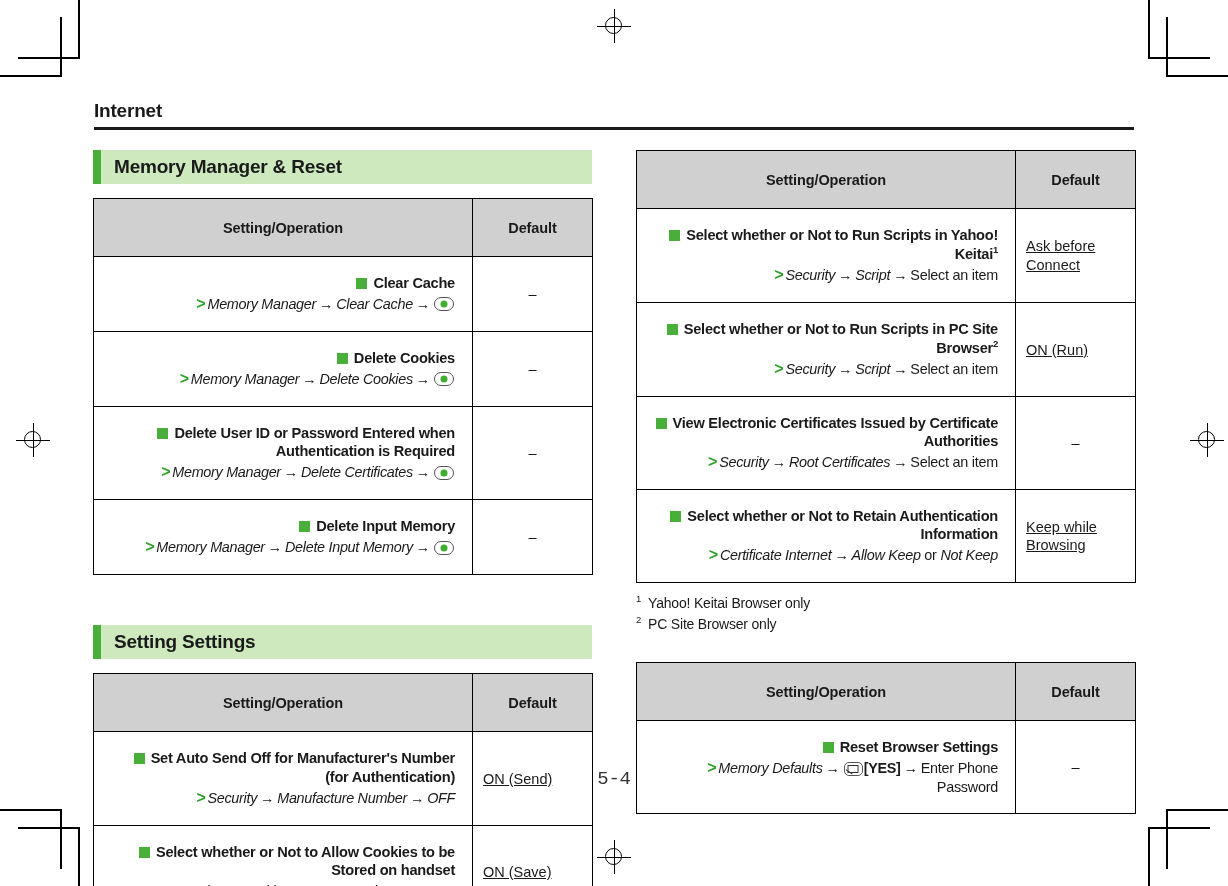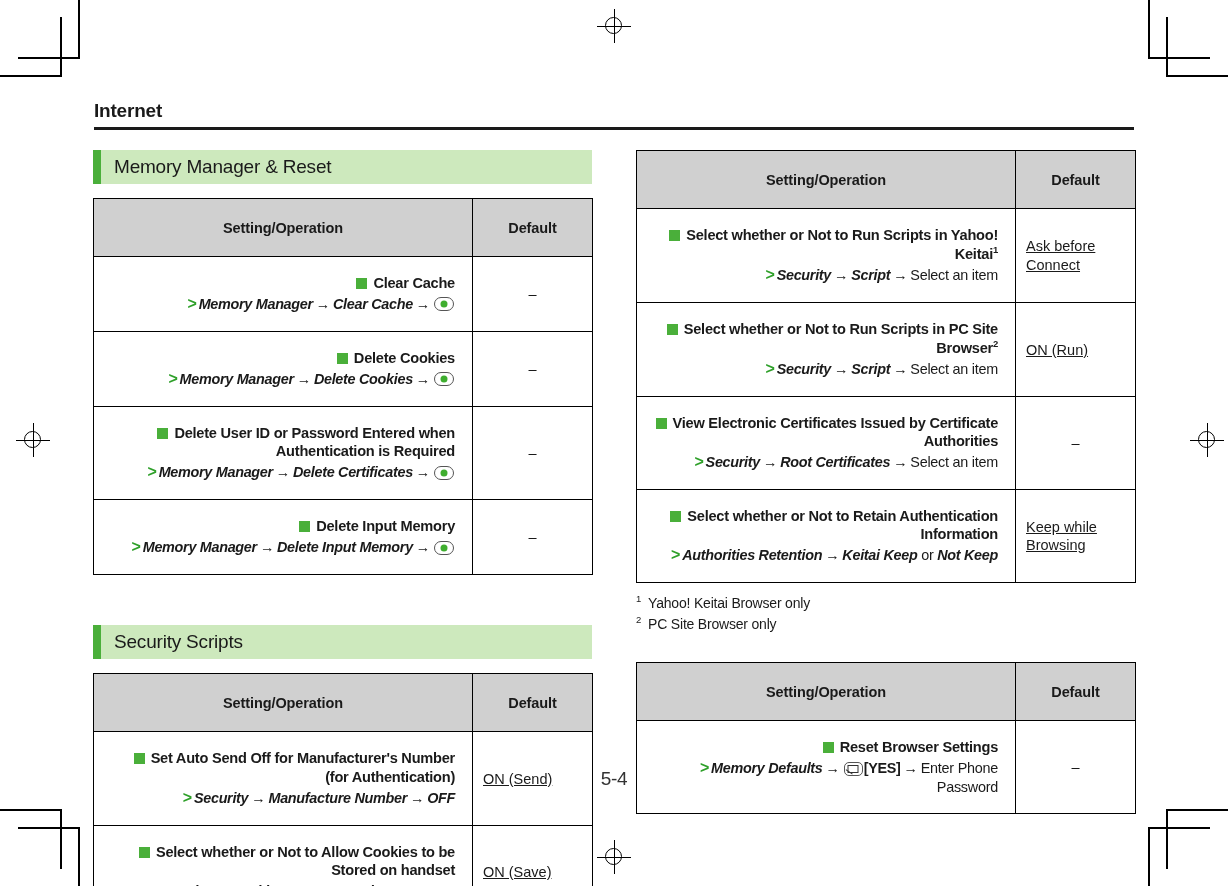--- a/index.html
+++ b/index.html
@@ -81,21 +81,21 @@
     align-items: center;
   }
   .section-banner .bar {
     width: 8px;
     height: 34px;
     background: #4aaf3a;
     flex: none;
   }
   .section-banner .stitle {
     font-size: 19px;
-    font-weight: normal;
+    font-weight: bold;
     color: #1a1a1a;
     padding-left: 13px;
     letter-spacing: -0.2px;
   }
 
   
   table.spec {
     border-collapse: collapse;
     width: 499px;
     table-layout: fixed;
@@ -163,21 +163,21 @@
   }
   .chev {
     color: #2fa02a;
     font-weight: bold;
     font-size: 16px;
     margin-right: 2px;
     font-family: "Liberation Sans", sans-serif;
   }
   .it {
     font-style: italic;
-    font-weight: bold;
+    font-weight: normal;
     letter-spacing: -0.3px;
   }
   .plain {
     font-style: normal;
     font-weight: normal;
   }
   .arrow {
     font-style: normal;
     font-weight: normal;
     margin: 0 3px;
@@ -259,20 +259,21 @@
   .spacer-lg { height: 50px; }
 
   .page-number {
     position: absolute;
     left: 0; right: 0;
     top: 768px;
     text-align: center;
     font-size: 19px;
     color: #333;
     letter-spacing: -0.3px;
+    font-family: Liberation Mono, monospace;
   }
 </style>
 </head>
 <body>
 
 <div>
 
   <div class="mark" style="left:78px;  top:0px;   width:2px;  height:59px;"></div>
   <div class="mark" style="left:0px;   top:75px;  width:61px; height:2px;"></div>
   <div class="mark" style="left:60px;  top:17px;  width:2px;  height:60px;"></div>
@@ -363,21 +364,21 @@
               <span class="op-title"><span class="bullet"></span>Delete Input Memory</span>
               <span class="op-path"><span class="chev">&gt;</span><span class="it">Memory Manager</span><span class="arrow">→</span><span class="it">Delete Input Memory</span><span class="arrow">→</span><span class="key"><span class="dot"></span></span></span>
             </td>
             <td class="default">–</td>
           </tr>
         </tbody>
       </table>
       <div class="spacer-lg"></div>
       <div class="section-banner">
         <span class="bar"></span>
-        <span class="stitle">Security Scripts</span>
+        <span class="stitle">Setting Settings</span>
       </div>
       <table class="spec">
         <colgroup>
           <col class="c-setting">
           <col class="c-default">
         </colgroup>
         <thead>
           <tr>
             <th>Setting/Operation</th>
             <th>Default</th>
@@ -431,21 +432,21 @@
           <tr>
             <td class="setting">
               <span class="op-title"><span class="bullet"></span>View Electronic Certificates Issued by Certificate Authorities</span>
               <span class="op-path"><span class="chev">&gt;</span><span class="it">Security</span><span class="arrow">→</span><span class="it">Root Certificates</span><span class="arrow">→</span><span class="plain">Select an item</span></span>
             </td>
             <td class="default">–</td>
           </tr>
           <tr>
             <td class="setting">
               <span class="op-title"><span class="bullet"></span>Select whether or Not to Retain Authentication Information</span>
-              <span class="op-path"><span class="chev">&gt;</span><span class="it">Authorities Retention</span><span class="arrow">→</span><span class="it">Keitai Keep</span><span class="plain"> or </span><span class="it">Not Keep</span></span>
+              <span class="op-path"><span class="chev">&gt;</span><span class="it">Certificate Internet</span><span class="arrow">→</span><span class="it">Allow Keep</span><span class="plain"> or </span><span class="it">Not Keep</span></span>
             </td>
             <td class="default left-align">Keep while Browsing</td>
           </tr>
         </tbody>
       </table>
       <div class="footnotes">
         <span class="fn"><span class="fnum">1</span>Yahoo! Keitai Browser only</span>
         <span class="fn"><span class="fnum">2</span>PC Site Browser only</span>
       </div>
       <div style="height:28px"></div>

